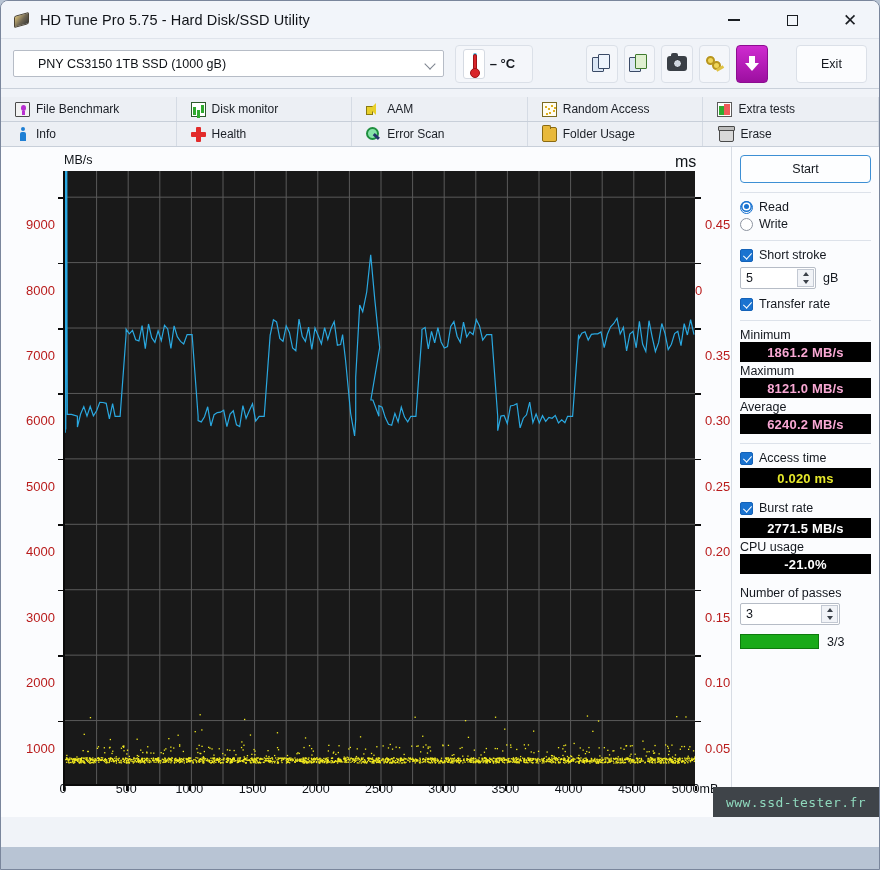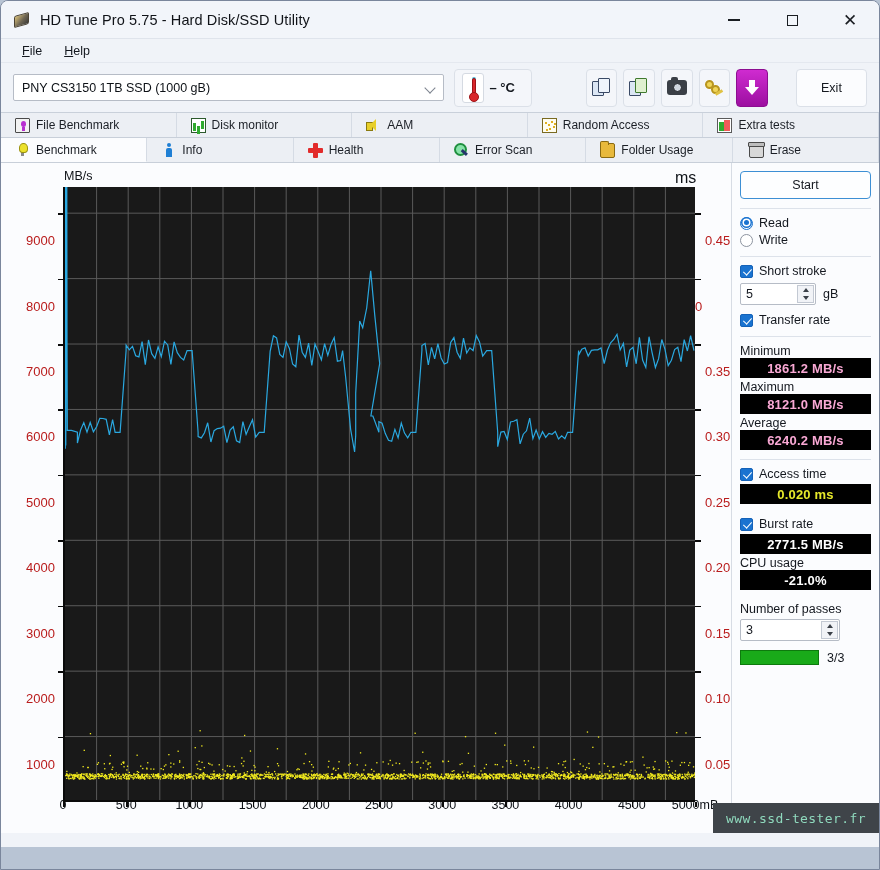--- a/index.html
+++ b/index.html
@@ -78,21 +78,21 @@
     padding: 0 12px;
     gap: 0;
     border-bottom: 1px solid #c9d0da;
   }
   .drive-select {
     width: 436px; height: 27px;
     background: #fff;
     border: 1px solid #b6bcc6;
     border-radius: 2px;
     display: flex; align-items: center;
-    padding: 0 8px;
+    padding: 0 24px;
     font-size: 12.5px; color: #0d1116;
     position: relative;
   }
   .drive-select .chev {
     position: absolute; right: 9px; top: 9px;
     width: 8px; height: 8px;
     border-right: 1.6px solid #7d848f;
     border-bottom: 1.6px solid #7d848f;
     transform: rotate(45deg);
   }
@@ -165,21 +165,21 @@
   .ic-keys .k1 { left: 1px; top: 1px; }
   .ic-keys .k2 { left: 7px; top: 6px; }
   .ic-keys .st { position: absolute; left: 11px; top: 12px; width: 8px; height: 3px; background: #e0c243; transform: rotate(-30deg); }
   
   .ic-dl { position: relative; width: 16px; height: 18px; }
   .ic-dl .stem { position: absolute; left: 5px; top: 1px; width: 6px; height: 9px; background: #fff; }
   .ic-dl .head { position: absolute; left: 1px; top: 8px; width: 0; height: 0;
     border-left: 7px solid transparent; border-right: 7px solid transparent; border-top: 8px solid #fff; }
 
   
-  .tabs-wrap { background: #0f172a; }
+  .tabs-wrap { background: #0f172a; margin-top: 8px; }
   .tabrow {
     display: flex; height: 25px;
     border-bottom: 1px solid #c8cfd9;
   }
   .tab {
     flex: 1 1 0;
     display: flex; align-items: center; gap: 6px;
     padding-left: 14px;
     font-size: 12px; color: #1b1f26;
     background: #eceff4;
@@ -384,24 +384,20 @@
         </div>
       <div class="win-btn">
           <div class="sq"></div>
         </div>
       <div class="win-btn">
           <span style="font-size:17px;font-weight:300">✕</span>
         </div>
     </div>
   </div>
 
-  <div class="menubar">
-    <div class="menu-item"><u>F</u><span>ile</span></div>
-    <div class="menu-item"><u>H</u><span>elp</span></div>
-  </div>
 
   <div class="toolbar">
     <div class="drive-select">
       <span>PNY CS3150 1TB SSD (1000 gB)</span>
       <span class="chev"></span>
     </div>
     <div class="tb-spacer"></div>
     <div class="temp-box">
       <div class="thermo">
         <div class="cap"></div>
@@ -464,24 +460,20 @@
       <div class="tab">
         <span class="tico ico-random"></span>
         <span>Random Access</span>
       </div>
       <div class="tab">
         <span class="tico ico-extra"></span>
         <span>Extra tests</span>
       </div>
     </div>
     <div class="tabrow row2">
-      <div class="tab active">
-        <span class="tico ico-bulb"></span>
-        <span>Benchmark</span>
-      </div>
       <div class="tab">
         <span class="tico ico-info"></span>
         <span>Info</span>
       </div>
       <div class="tab">
         <span class="tico ico-health"></span>
         <span>Health</span>
       </div>
       <div class="tab">
         <span class="tico ico-scan"></span>

